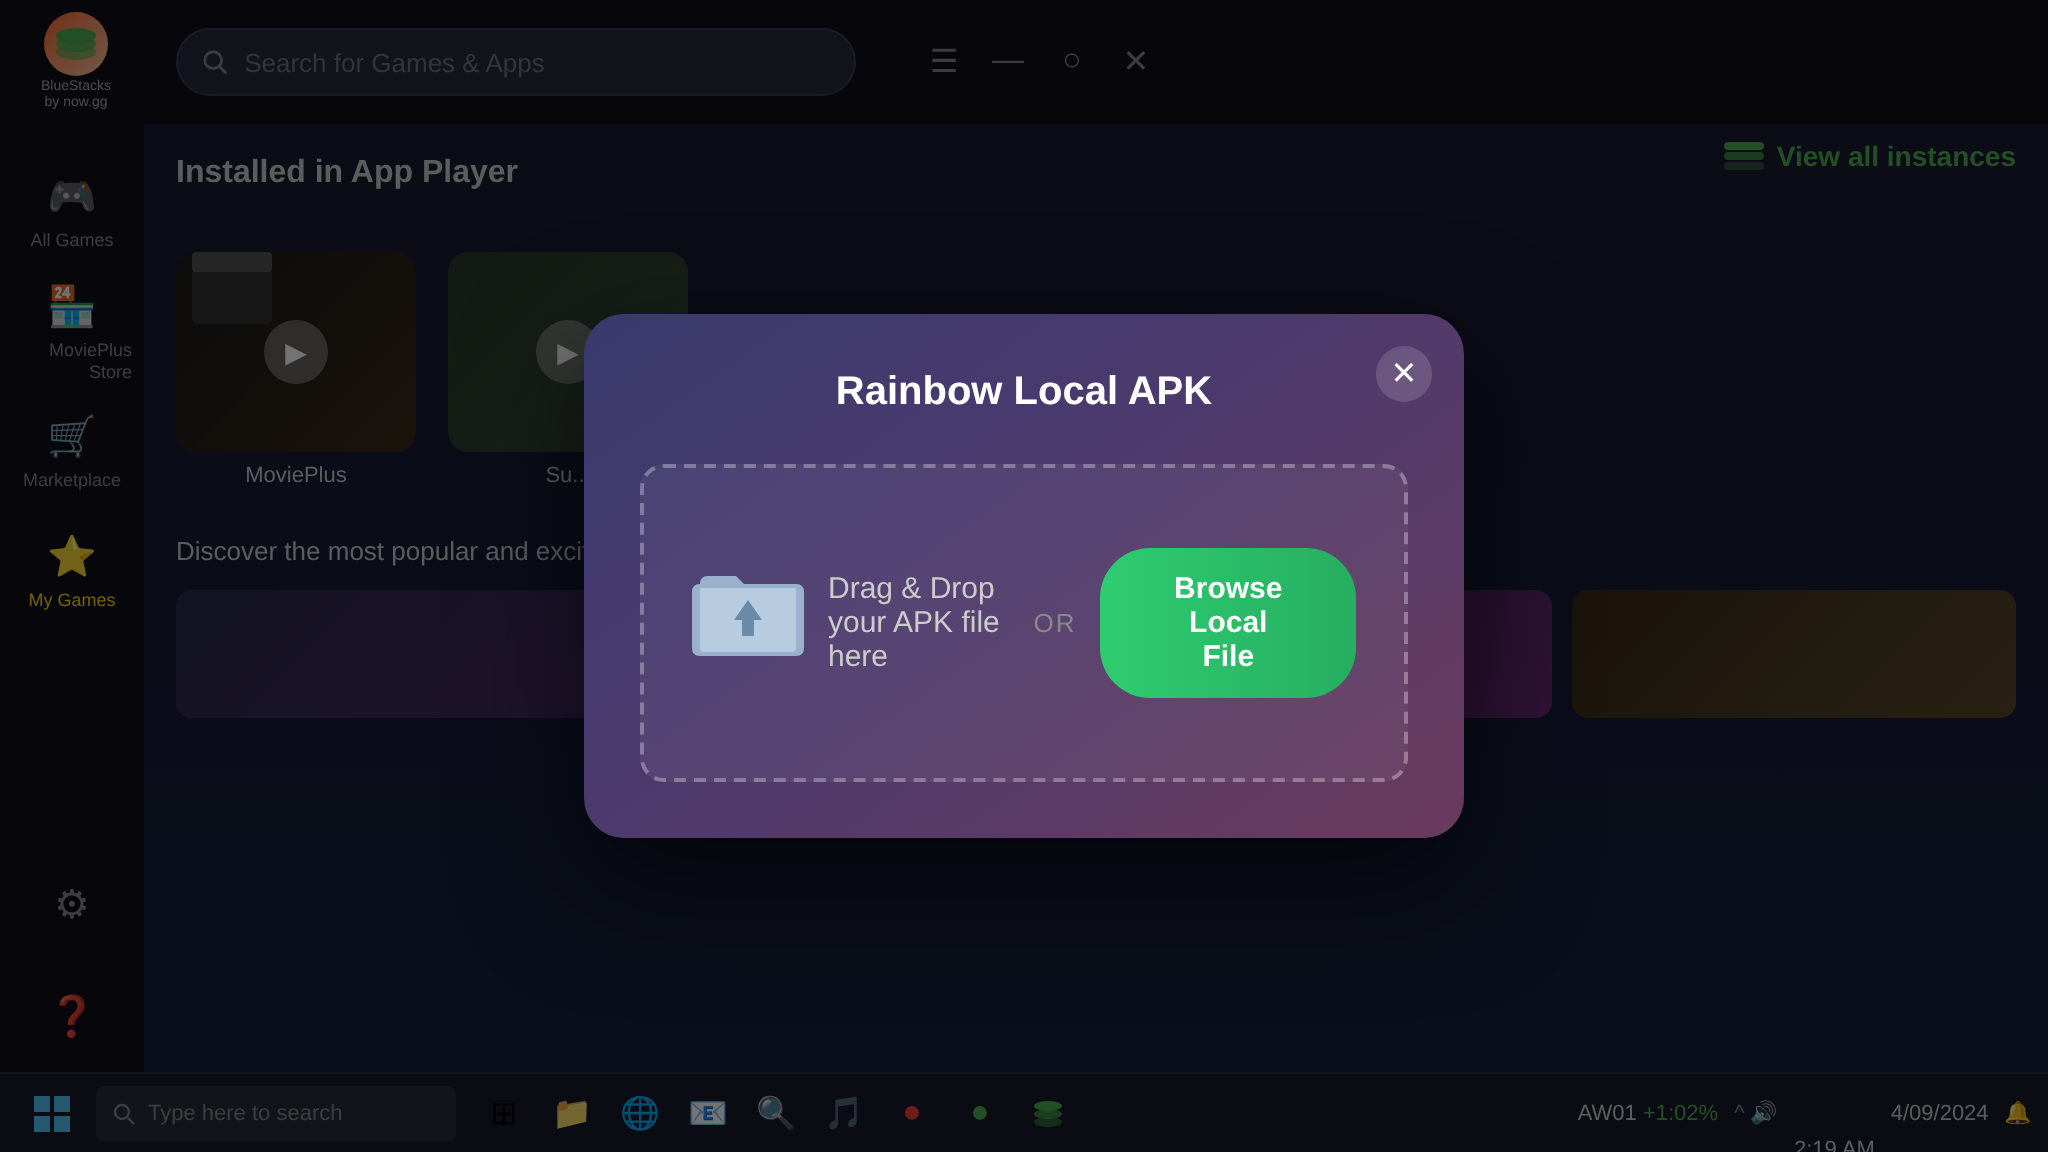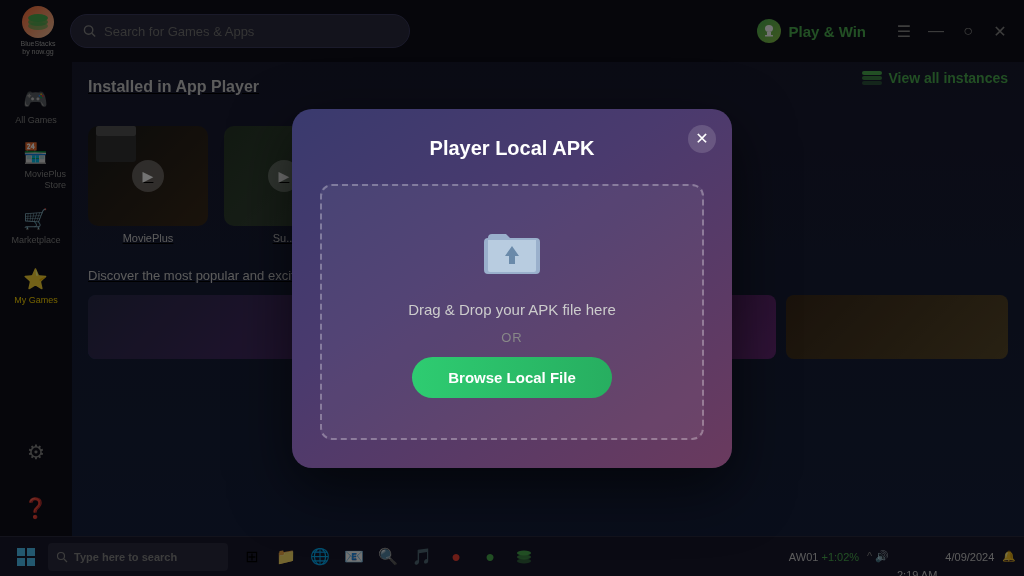--- a/index.html
+++ b/index.html
@@ -21,21 +21,21 @@
     }
 
     
     .top-bar {
       width: 100%;
       height: 62px;
       background: #0f0f1a;
       display: flex;
       align-items: center;
       padding: 0 12px;
-      gap: 6px;
+      gap: 24px;
       position: relative;
       z-index: 1;
     }
 
     .logo-area {
       display: flex;
       flex-direction: column;
       align-items: center;
       width: 52px;
     }
@@ -169,21 +169,20 @@
 
     
     .main-content {
       position: absolute;
       left: 72px;
       top: 62px;
       right: 0;
       bottom: 40px;
       padding: 16px;
       overflow: hidden;
-      text-decoration: underline;
     }
 
     .section-title {
       color: #ccc;
       font-size: 16px;
       font-weight: 600;
       margin-bottom: 16px;
     }
 
     .app-grid {
@@ -322,21 +321,20 @@
       display: flex;
       align-items: center;
       padding: 0 8px;
       gap: 6px;
       cursor: text;
     }
 
     .taskbar-search span {
       color: #888;
       font-size: 11px;
-      font-weight: bold;
     }
 
     .taskbar-icons {
       display: flex;
       gap: 2px;
       margin-left: 4px;
     }
 
     .taskbar-icon {
       width: 32px;
@@ -410,21 +408,21 @@
       color: #fff;
       font-size: 16px;
       border: none;
     }
 
     .drop-zone {
       border: 2px dashed rgba(255,255,255,0.3);
       border-radius: 12px;
       padding: 40px 24px;
       display: flex;
-      flex-direction: column;
+      flex-direction: row;
       align-items: center;
       gap: 12px;
       background: rgba(255,255,255,0.05);
     }
 
     .folder-icon {
       font-size: 48px;
       color: #aab8d0;
     }
 
@@ -480,30 +478,20 @@
     </div>
 
     <div class="search-bar">
       <svg class="search-icon-svg" width="14" height="14" viewBox="0 0 14 14">
         <circle cx="6" cy="6" r="4.5" stroke="#888" stroke-width="1.5" fill="none"></circle>
         <line x1="9.5" y1="9.5" x2="13" y2="13" stroke="#888" stroke-width="1.5"></line>
       </svg>
       <input type="text" placeholder="Search for Games &amp; Apps" style="">
     </div>
 
-    <button class="play-win-btn">
-      <div class="play-win-icon">
-        <svg width="14" height="14" viewBox="0 0 14 14">
-          <rect x="3" y="1" width="8" height="7" rx="4" fill="#fff"></rect>
-          <rect x="5" y="8" width="4" height="3" fill="#fff"></rect>
-          <rect x="3" y="11" width="8" height="1.5" rx="0.5" fill="#fff"></rect>
-        </svg>
-      </div>
-      <span class="play-win-label">Play &amp; Win</span>
-    </button>
 
     <div class="window-controls">
       <button class="win-btn">☰</button>
       <button class="win-btn">—</button>
       <button class="win-btn">○</button>
       <button class="win-btn">✕</button>
     </div>
   </div>
 
   <div class="sidebar">
@@ -628,21 +616,21 @@
       <span style="color:#888;">🔔</span>
     </div>
   </div>
 
   <div class="modal-overlay">
     <div class="modal">
       <button class="modal-close">
         <span>✕</span>
       </button>
 
-      <h2 class="modal-title">Player Local APK</h2>
+      <h2 class="modal-title">Rainbow Local APK</h2>
 
       <div class="drop-zone">
         <div class="folder-icon">
           
           <svg width="56" height="52" viewBox="0 0 56 52">
             <path d="M4 12 Q4 8 8 8 L22 8 L26 12 L52 12 Q56 12 56 16 L56 44 Q56 48 52 48 L4 48 Q0 48 0 44 L0 16 Q0 12 4 12Z" fill="#9ab0cc"></path>
             <path d="M4 14 L52 14 L52 44 Q52 46 50 46 L6 46 Q4 46 4 44Z" fill="#b8cce0"></path>
 
             <polygon points="28,20 35,30 31,30 31,38 25,38 25,30 21,30" fill="#6a8aaa"></polygon>
           </svg>

